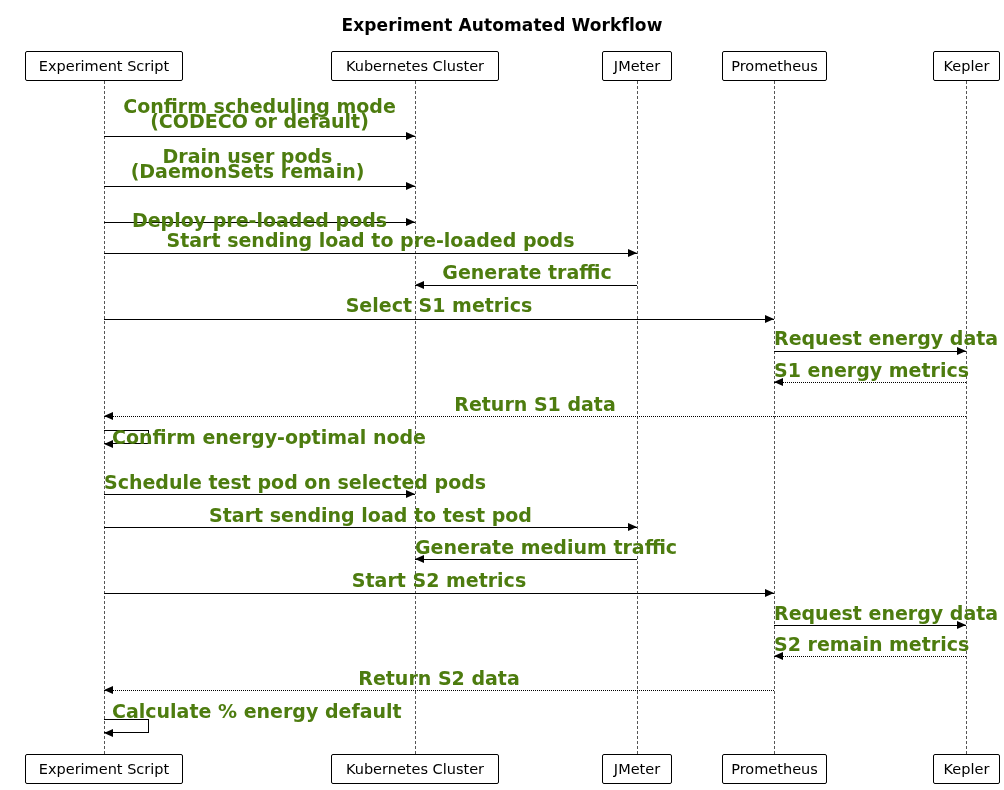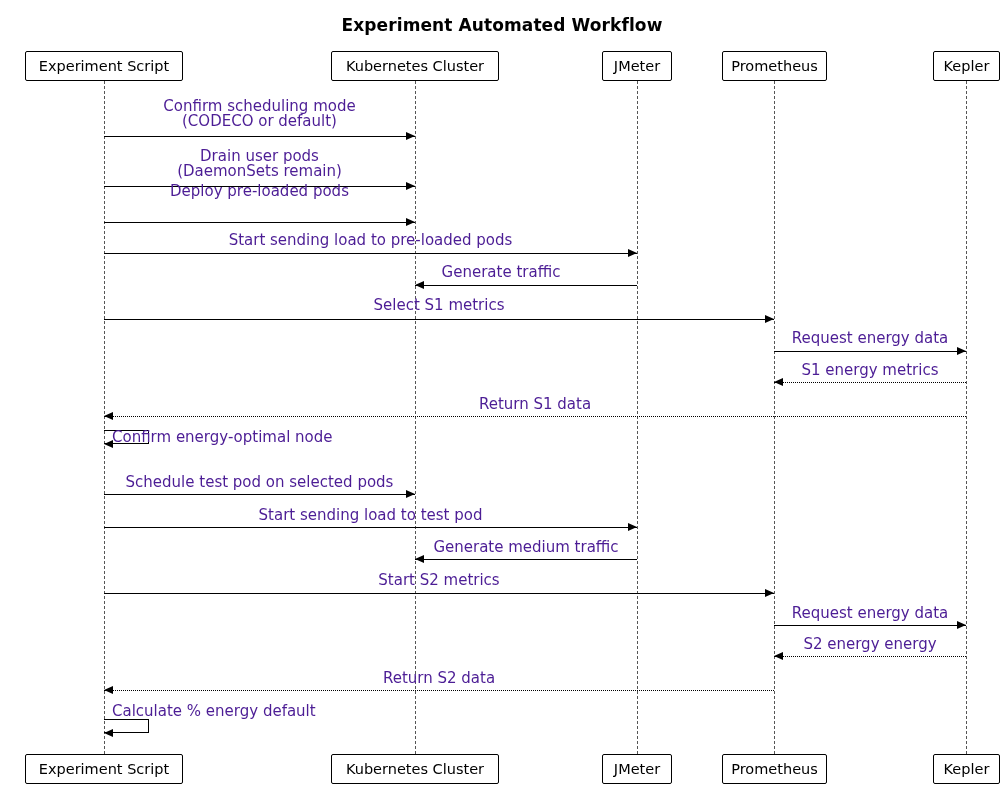--- a/index.html
+++ b/index.html
@@ -50,24 +50,25 @@
   .msg-line {
     position: absolute;
     height: 0;
     border-top: 1px solid #000000;
   }
   .msg-line.dotted {
     border-top: 1px dotted #000000;
   }
   .msg-label {
     position: absolute;
-    font-size: 15px;
-    color: #4c1d95;
+    font-size: 19px;
+    color: #4d7c0f;
     white-space: pre;
     line-height: 15px;
+    font-weight: bold;
   }
   .msg-label.center { text-align: center; }
   .msg-label.left { text-align: left; }
   .arrow-head {
     position: absolute;
     width: 0;
     height: 0;
     border-top: 4.5px solid transparent;
     border-bottom: 4.5px solid transparent;
   }
@@ -100,31 +101,31 @@
       <div class="lifeline" style="left: 774px; top: 81px; height: 673px;"></div>
       <div class="lifeline" style="left: 966px; top: 81px; height: 673px;"></div>
     </div>
   <div id="messages-layer">
       <div class="msg-line" style="left: 104px; top: 136px; width: 311px;"></div>
       <div class="arrow-head right" style="top: 131.5px; left: 406px;"></div>
       <div class="msg-label center" style="left: 104px; width: 311px; top: 99px;">Confirm scheduling mode
 (CODECO or default)</div>
       <div class="msg-line" style="left: 104px; top: 186px; width: 311px;"></div>
       <div class="arrow-head right" style="top: 181.5px; left: 406px;"></div>
-      <div class="msg-label center" style="left: 104px; width: 311px; top: 149px;">Drain user pods
+      <div class="msg-label center" style="left: 92px; width: 311px; top: 149px;">Drain user pods
 (DaemonSets remain)</div>
       <div class="msg-line" style="left: 104px; top: 222px; width: 311px;"></div>
       <div class="arrow-head right" style="top: 217.5px; left: 406px;"></div>
-      <div class="msg-label center" style="left: 104px; width: 311px; top: 184px;">Deploy pre-loaded pods</div>
+      <div class="msg-label center" style="left: 104px; width: 311px; top: 213px;">Deploy pre-loaded pods</div>
       <div class="msg-line" style="left: 104px; top: 253px; width: 533px;"></div>
       <div class="arrow-head right" style="top: 248.5px; left: 628px;"></div>
       <div class="msg-label center" style="left: 104px; width: 533px; top: 233px;">Start sending load to pre-loaded pods</div>
       <div class="msg-line" style="left: 415px; top: 285px; width: 222px;"></div>
       <div class="arrow-head left" style="top: 280.5px; left: 415px;"></div>
-      <div class="msg-label center" style="left: 390px; width: 222px; top: 265px;">Generate traffic</div>
+      <div class="msg-label center" style="left: 416px; width: 222px; top: 265px;">Generate traffic</div>
       <div class="msg-line" style="left: 104px; top: 319px; width: 670px;"></div>
       <div class="arrow-head right" style="top: 314.5px; left: 765px;"></div>
       <div class="msg-label center" style="left: 104px; width: 670px; top: 298px;">Select S1 metrics</div>
       <div class="msg-line" style="left: 774px; top: 351px; width: 192px;"></div>
       <div class="arrow-head right" style="top: 346.5px; left: 957px;"></div>
       <div class="msg-label center" style="left: 774px; width: 192px; top: 331px;">Request energy data</div>
       <div class="msg-line dotted" style="left: 774px; top: 382px; width: 192px;"></div>
       <div class="arrow-head left" style="top: 377.5px; left: 774px;"></div>
       <div class="msg-label center" style="left: 774px; width: 192px; top: 363px;">S1 energy metrics</div>
       <div class="msg-line dotted" style="left: 104px; top: 416px; width: 862px;"></div>
@@ -143,21 +144,21 @@
       <div class="arrow-head left" style="top: 554.5px; left: 415px;"></div>
       <div class="msg-label center" style="left: 415px; width: 222px; top: 540px; text-align: center;">Generate medium traffic</div>
       <div class="msg-line" style="left: 104px; top: 593px; width: 670px;"></div>
       <div class="arrow-head right" style="top: 588.5px; left: 765px;"></div>
       <div class="msg-label center" style="left: 104px; width: 670px; top: 573px;">Start S2 metrics</div>
       <div class="msg-line" style="left: 774px; top: 625px; width: 192px;"></div>
       <div class="arrow-head right" style="top: 620.5px; left: 957px;"></div>
       <div class="msg-label center" style="left: 774px; width: 192px; top: 606px;">Request energy data</div>
       <div class="msg-line dotted" style="left: 774px; top: 656px; width: 192px;"></div>
       <div class="arrow-head left" style="top: 651.5px; left: 774px;"></div>
-      <div class="msg-label center" style="left: 774px; width: 192px; top: 637px;">S2 energy energy</div>
+      <div class="msg-label center" style="left: 774px; width: 192px; top: 637px;">S2 remain metrics</div>
       <div class="msg-line dotted" style="left: 104px; top: 690px; width: 670px;"></div>
       <div class="arrow-head left" style="top: 685.5px; left: 104px;"></div>
       <div class="msg-label center" style="left: 104px; width: 670px; top: 671px;">Return S2 data</div>
       <div class="self-loop" style="left: 104px; top: 719px; width: 45px;"></div>
       <div class="arrow-head left" style="left: 104px; top: 728.5px;"></div>
       <div class="msg-label left" style="left: 112px; top: 704px;">Calculate % energy default</div>
     </div>
   <div id="participants-top">
       <div class="participant-box" style="left: 25px; top: 51px; width: 158px;">Experiment Script</div>
       <div class="participant-box" style="left: 331px; top: 51px; width: 168px;">Kubernetes Cluster</div>

